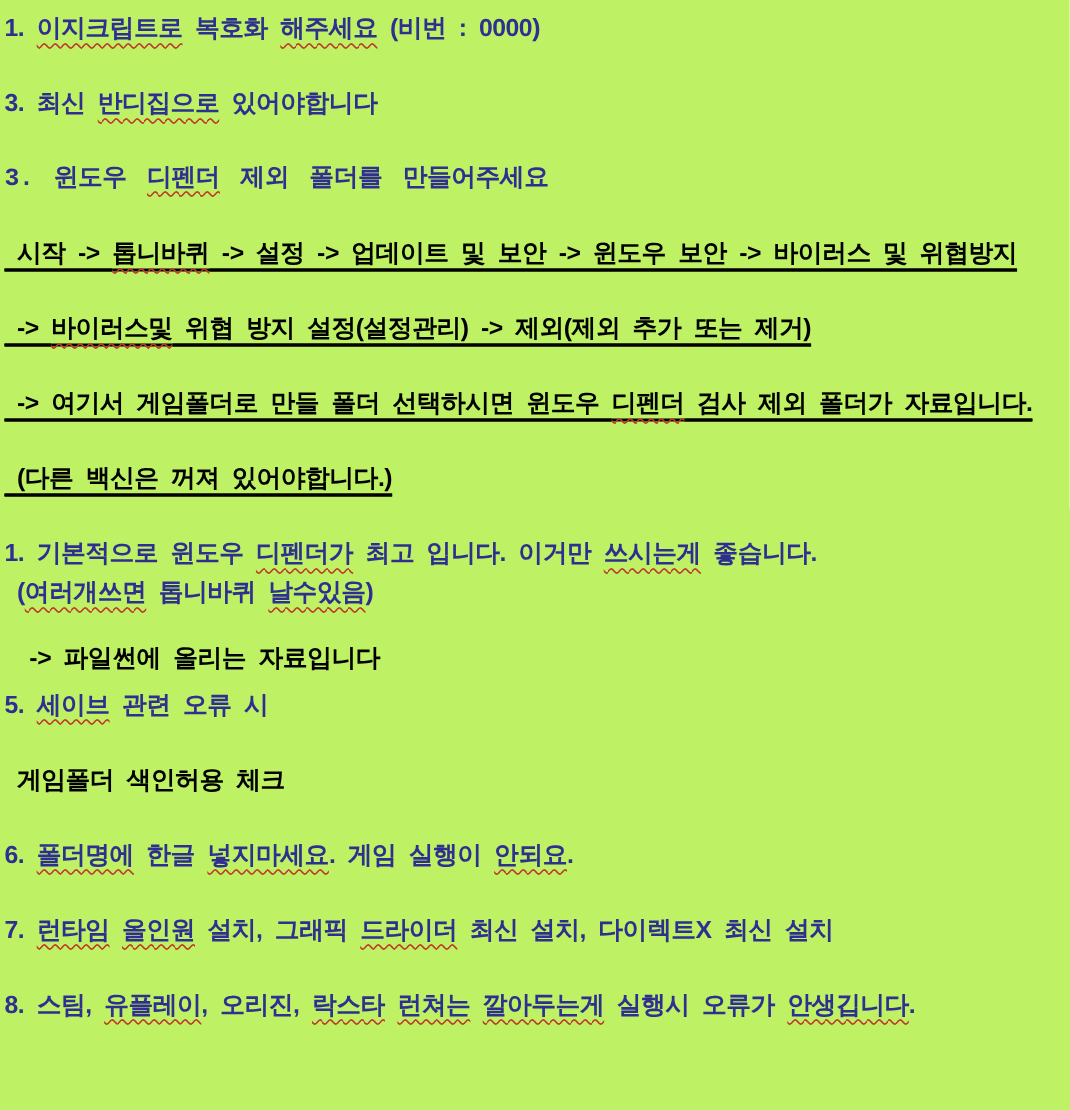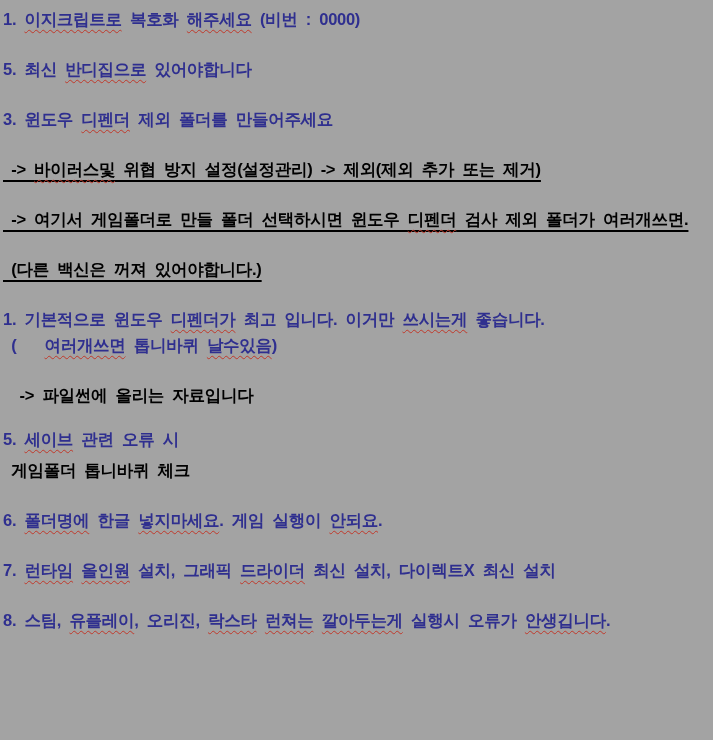--- a/index.html
+++ b/index.html
@@ -48,51 +48,54 @@
   }
   
   .line.u .sq {
     text-decoration-line: underline;
     text-decoration-style: wavy;
   }
 </style>
 </head>
 <body>
 
-<div class="doc" id="doc-root" style="background: #a3a3a3;">
+<div class="doc" id="doc-root" style="background: #bef264;">
     <div class="block">
       <div class="line" style="color: rgb(47, 47, 143);"><span class="seg">1. </span><span class="seg sq" style="text-decoration-color: rgb(192, 57, 43);">이지크립트로</span><span class="seg"> 복호화 </span><span class="seg sq" style="text-decoration-color: rgb(192, 57, 43);">해주세요</span><span class="seg"> (비번 : 0000)</span></div>
     </div>
     <div class="block">
-      <div class="line" style="color: rgb(47, 47, 143);"><span class="seg">5. 최신 </span><span class="seg sq" style="text-decoration-color: rgb(192, 57, 43); text-align: center;">반디집으로</span><span class="seg"> 있어야합니다</span></div>
+      <div class="line" style="color: rgb(47, 47, 143);"><span class="seg">3. 최신 </span><span class="seg sq" style="text-decoration-color: rgb(192, 57, 43); text-align: center;">반디집으로</span><span class="seg"> 있어야합니다</span></div>
     </div>
     <div class="block">
-      <div class="line" style="color: rgb(47, 47, 143);"><span class="seg">3. 윈도우 </span><span class="seg sq" style="text-decoration-color: rgb(192, 57, 43);">디펜더</span><span class="seg"> 제외 폴더를 만들어주세요</span></div>
+      <div class="line" style="color: rgb(47, 47, 143); font-family: Liberation Mono, monospace;"><span class="seg">3. 윈도우 </span><span class="seg sq" style="text-decoration-color: rgb(192, 57, 43);">디펜더</span><span class="seg"> 제외 폴더를 만들어주세요</span></div>
+    </div>
+    <div class="block">
+      <div class="line u" style="color: rgb(0, 0, 0);"><span class="seg"> 시작 -&gt; </span><span class="seg sq" style="text-decoration-color: rgb(192, 57, 43);">톱니바퀴</span><span class="seg"> -&gt; 설정 -&gt; 업데이트 및 보안 -&gt; 윈도우 보안 -&gt; 바이러스 및 위협방지</span></div>
     </div>
     <div class="block">
       <div class="line u" style="color: rgb(0, 0, 0);"><span class="seg"> -&gt; </span><span class="seg sq" style="text-decoration-color: rgb(192, 57, 43);">바이러스및</span><span class="seg"> 위협 방지 설정(설정관리) -&gt; 제외(제외 추가 또는 제거)</span></div>
     </div>
     <div class="block">
-      <div class="line u" style="color: rgb(0, 0, 0);"><span class="seg"> -&gt; 여기서 게임폴더로 만들 폴더 선택하시면 윈도우 </span><span class="seg sq" style="text-decoration-color: rgb(192, 57, 43);">디펜더</span><span class="seg"> 검사 제외 폴더가 여러개쓰면.</span></div>
+      <div class="line u" style="color: rgb(0, 0, 0);"><span class="seg"> -&gt; 여기서 게임폴더로 만들 폴더 선택하시면 윈도우 </span><span class="seg sq" style="text-decoration-color: rgb(192, 57, 43);">디펜더</span><span class="seg"> 검사 제외 폴더가 자료입니다.</span></div>
     </div>
     <div class="block">
       <div class="line u" style="color: rgb(0, 0, 0);"><span class="seg"> (다른 백신은 꺼져 있어야합니다.)</span></div>
     </div>
     <div class="block">
       <div class="line" style="color: rgb(47, 47, 143);"><span class="seg">1. 기본적으로 윈도우 </span><span class="seg sq" style="text-decoration-color: rgb(192, 57, 43);">디펜더가</span><span class="seg"> 최고 입니다. 이거만 </span><span class="seg sq" style="text-decoration-color: rgb(192, 57, 43);">쓰시는게</span><span class="seg"> 좋습니다.</span></div>
-      <div class="line" style="color: rgb(47, 47, 143);"><span class="seg"> (</span><span class="seg sq" style="text-decoration-color: rgb(192, 57, 43); margin-left: 28px;">여러개쓰면</span><span class="seg"> 톱니바퀴 </span><span class="seg sq" style="text-decoration-color: rgb(192, 57, 43);">날수있음</span><span class="seg">)</span></div>
+      <div class="line" style="color: rgb(47, 47, 143);"><span class="seg"> (</span><span class="seg sq" style="text-decoration-color: rgb(192, 57, 43);">여러개쓰면</span><span class="seg"> 톱니바퀴 </span><span class="seg sq" style="text-decoration-color: rgb(192, 57, 43);">날수있음</span><span class="seg">)</span></div>
     </div>
     <div class="block">
       <div class="line" style="color: rgb(0, 0, 0);"><span class="seg">  -&gt; 파일썬에 올리는 자료입니다</span></div>
     </div>
     <div class="block">
       <div class="line" style="color: rgb(47, 47, 143);"><span class="seg">5. </span><span class="seg sq" style="text-decoration-color: rgb(192, 57, 43);">세이브</span><span class="seg"> 관련 오류 시</span></div>
     </div>
     <div class="block">
-      <div class="line" style="color: rgb(0, 0, 0);"><span class="seg"> 게임폴더 톱니바퀴 체크</span></div>
+      <div class="line" style="color: rgb(0, 0, 0);"><span class="seg"> 게임폴더 색인허용 체크</span></div>
     </div>
     <div class="block">
       <div class="line" style="color: rgb(47, 47, 143);"><span class="seg">6. </span><span class="seg sq" style="text-decoration-color: rgb(192, 57, 43);">폴더명에</span><span class="seg"> 한글 </span><span class="seg sq" style="text-decoration-color: rgb(192, 57, 43);">넣지마세요</span><span class="seg">. 게임 실행이 </span><span class="seg sq" style="text-decoration-color: rgb(192, 57, 43);">안되요</span><span class="seg">.</span></div>
     </div>
     <div class="block">
       <div class="line" style="color: rgb(47, 47, 143);"><span class="seg">7. </span><span class="seg sq" style="text-decoration-color: rgb(192, 57, 43);">런타임</span><span class="seg"> </span><span class="seg sq" style="text-decoration-color: rgb(192, 57, 43);">올인원</span><span class="seg"> 설치, 그래픽 </span><span class="seg sq" style="text-decoration-color: rgb(192, 57, 43);">드라이더</span><span class="seg"> 최신 설치, 다이렉트X 최신 설치</span></div>
     </div>
     <div class="block">
       <div class="line" style="color: rgb(47, 47, 143);"><span class="seg">8. 스팀, </span><span class="seg sq" style="text-decoration-color: rgb(192, 57, 43);">유플레이</span><span class="seg">, 오리진, </span><span class="seg sq" style="text-decoration-color: rgb(192, 57, 43);">락스타</span><span class="seg"> </span><span class="seg sq" style="text-decoration-color: rgb(192, 57, 43);">런쳐는</span><span class="seg"> </span><span class="seg sq" style="text-decoration-color: rgb(192, 57, 43);">깔아두는게</span><span class="seg"> 실행시 오류가 </span><span class="seg sq" style="text-decoration-color: rgb(192, 57, 43);">안생깁니다</span><span class="seg">.</span></div>
     </div>

